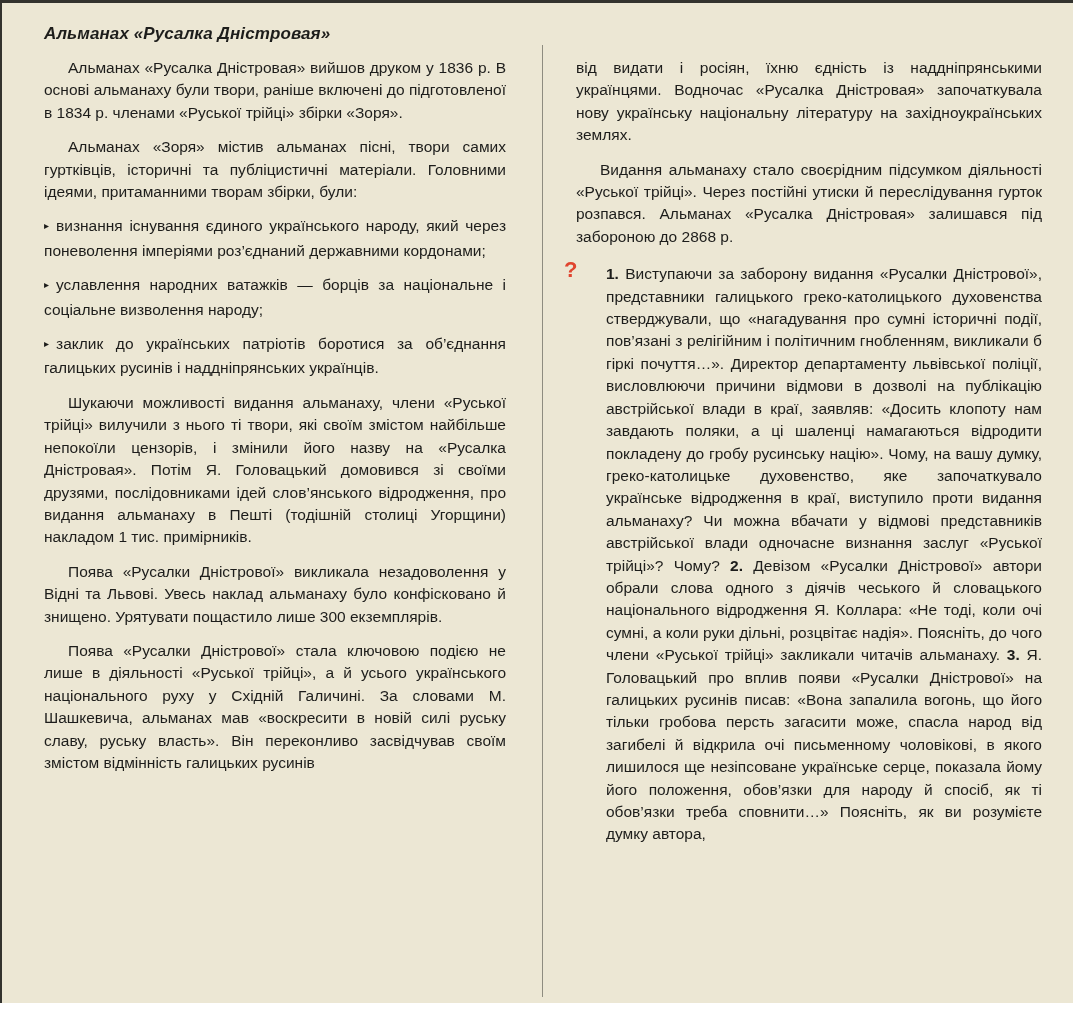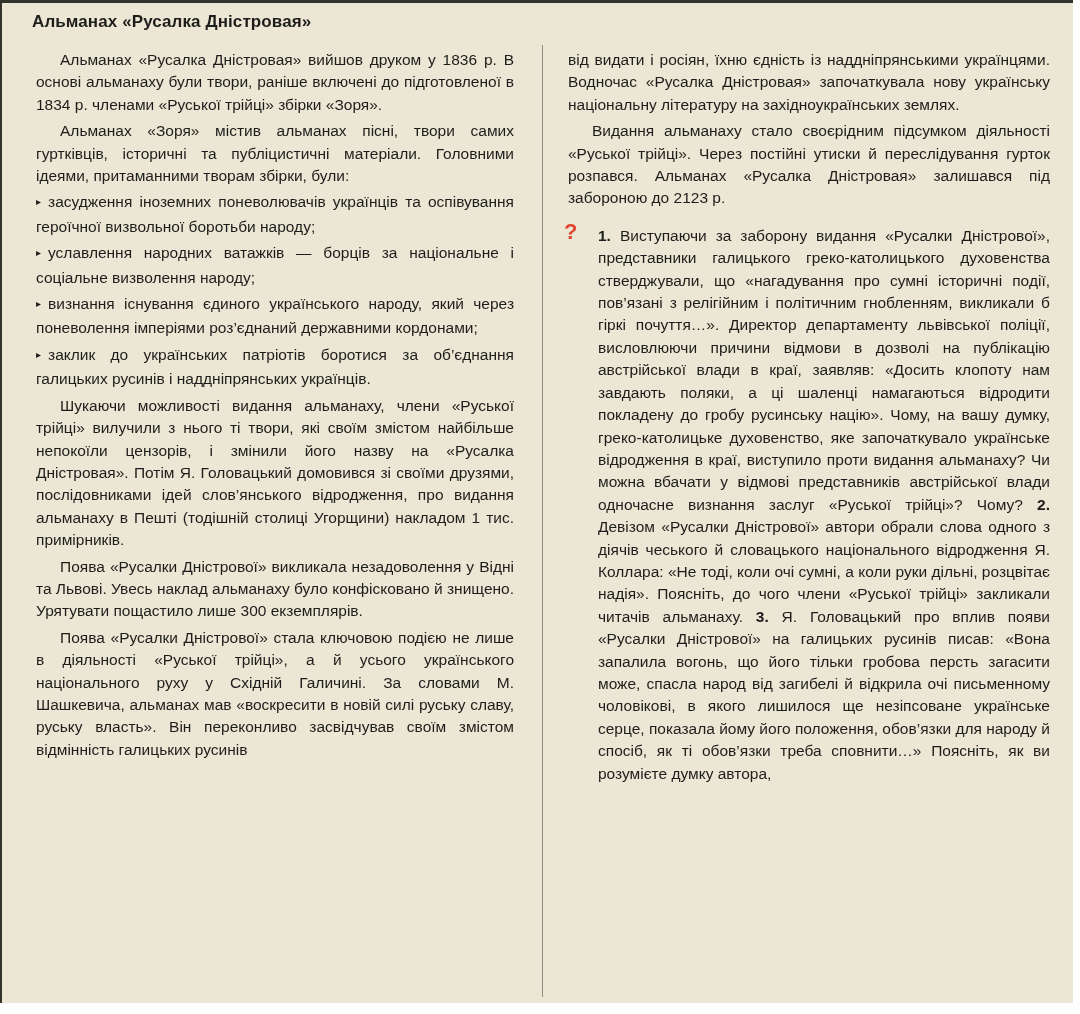--- a/index.html
+++ b/index.html
@@ -14,38 +14,39 @@
     overflow: hidden;
   }
   .paper {
     position: absolute; left: 0; top: 0;
     width: 1073px; height: 1003px;
     background: var(--page-background, #ece7d4);
     border-top: 3px solid #33332e;
     border-left: 2px solid #33332e;
   }
   .title {
-    position: absolute; left: 30px; top: 9px; margin: 0;
+    position: absolute; left: 30px; top: 9px; margin: 12px;
     font-size: 17px; font-weight: bold;
     color: var(--text, #1d1d1b);
     letter-spacing: 0.1px;
+    font-style: italic;
   }
   .col {
     position: absolute; top: 42px;
     font-size: 15.5px; line-height: 22.4px;
     text-align: justify;
     color: var(--text, #1d1d1b);
   }
   .col-left  { left: 30px;  width: 486px; }
   .col-right { left: 562px; width: 490px; }
   .divider {
     position: absolute; left: 540px; top: 42px; bottom: 6px;
     width: 1px; background: #8e8c80;
   }
-  p { margin: 4px; }
+  p { margin: 12px; }
   p.indent { text-indent: 24px; }
   .bm {
     font-size: 10px; margin-right: 7px;
     position: relative; top: -2px;
     display: inline-block;
   }
   .q-block {
     position: relative;
     padding-left: 30px;
     margin-top: 15px;
@@ -62,35 +63,34 @@
 
 <div class="page">
   <div class="paper">
 
     <h1 class="title">Альманах «Русалка Дністровая»</h1>
 
     <div class="col col-left">
       <p class="indent">Альманах «Русалка Дністровая» вийшов друком у 1836 р. В основі альманаху були твори, раніше включені до підготовленої в 1834 р. членами «Руської трійці» збірки «Зоря».</p>
       <p class="indent">Альманах «Зоря» містив альманах пісні, твори самих гуртківців, історичні та публіцистичні матеріали. Головними ідеями, притаманними творам збірки, були:</p>
 
-      <p class="bullet"><span class="bm">▸</span><span>засудження іноземних поневолювачів українців та оспівування героїчної визвольної боротьби народу;</span></p>
+      <p class="bullet"><span class="bm">▸</span><span>визнання існування єдиного українського народу, який через поневолення імперіями роз’єднаний державними кордонами;</span></p>
       <p class="bullet"><span class="bm">▸</span><span>уславлення народних ватажків — борців за національне і соціальне визволення народу;</span></p>
-      <p class="bullet"><span class="bm">▸</span><span>визнання існування єдиного українського народу, який через поневолення імперіями роз’єднаний державними кордонами;</span></p>
       <p class="bullet"><span class="bm">▸</span><span>заклик до українських патріотів боротися за об’єднання галицьких русинів і наддніпрянських українців.</span></p>
 
       <p class="indent">Шукаючи можливості видання альманаху, члени «Руської трійці» вилучили з нього ті твори, які своїм змістом найбільше непокоїли цензорів, і змінили його назву на «Русалка Дністровая». Потім Я. Головацький домовився зі своїми друзями, послідовниками ідей слов’янського відродження, про видання альманаху в Пешті (тодішній столиці Угорщини) накладом 1 тис. примірників.</p>
       <p class="indent">Поява «Русалки Дністрової» викликала незадоволення у Відні та Львові. Увесь наклад альманаху було конфісковано й знищено. Урятувати пощастило лише 300 екземплярів.</p>
       <p class="indent">Поява «Русалки Дністрової» стала ключовою подією не лише в діяльності «Руської трійці», а й усього українського національного руху у Східній Галичині. За словами М. Шашкевича, альманах мав «воскресити в новій силі руську славу, руську власть». Він переконливо засвідчував своїм змістом відмінність галицьких русинів</p>
     </div>
 
     <div class="divider"></div>
 
     <div class="col col-right">
       <p>від видати і росіян, їхню єдність із наддніпрянськими українцями. Водночас «Русалка Дністровая» започаткувала нову українську національну літературу на західноукраїнських землях.</p>
-      <p class="indent">Видання альманаху стало своєрідним підсумком діяльності «Руської трійці». Через постійні утиски й переслідування гурток розпався. Альманах «Русалка Дністровая» залишався під забороною до 2123 р.</p>
+      <p class="indent">Видання альманаху стало своєрідним підсумком діяльності «Руської трійці». Через постійні утиски й переслідування гурток розпався. Альманах «Русалка Дністровая» залишався під забороною до 2868 р.</p>
 
       <div class="q-block">
         <span class="q-mark">?</span>
         <p class="q-text">
           <b class="q-num">1.</b>
           <span>Виступаючи за заборону видання «Русалки Дністрової», представники галицького греко-католицького духовенства стверджували, що «нагадування про сумні історичні події, пов’язані з релігійним і політичним гнобленням, викликали б гіркі почуття…». Директор департаменту львівської поліції, висловлюючи причини відмови в дозволі на публікацію австрійської влади в краї, заявляв: «Досить клопоту нам завдають поляки, а ці шаленці намагаються відродити покладену до гробу русинську націю». Чому, на вашу думку, греко-католицьке духовенство, яке започаткувало українське відродження в краї, виступило проти видання альманаху? Чи можна вбачати у відмові представників австрійської влади одночасне визнання заслуг «Руської трійці»? Чому?</span>
           <b class="q-num">2.</b>
           <span>Девізом «Русалки Дністрової» автори обрали слова одного з діячів чеського й словацького національного відродження Я. Коллара: «Не тоді, коли очі сумні, а коли руки дільні, розцвітає надія». Поясніть, до чого члени «Руської трійці» закликали читачів альманаху.</span>
           <b class="q-num">3.</b>
           <span>Я. Головацький про вплив появи «Русалки Дністрової» на галицьких русинів писав: «Вона запалила вогонь, що його тільки гробова персть загасити може, спасла народ від загибелі й відкрила очі письменному чоловікові, в якого лишилося ще незіпсоване українське серце, показала йому його положення, обов’язки для народу й спосіб, як ті обов’язки треба сповнити…» Поясніть, як ви розумієте думку автора,</span>

